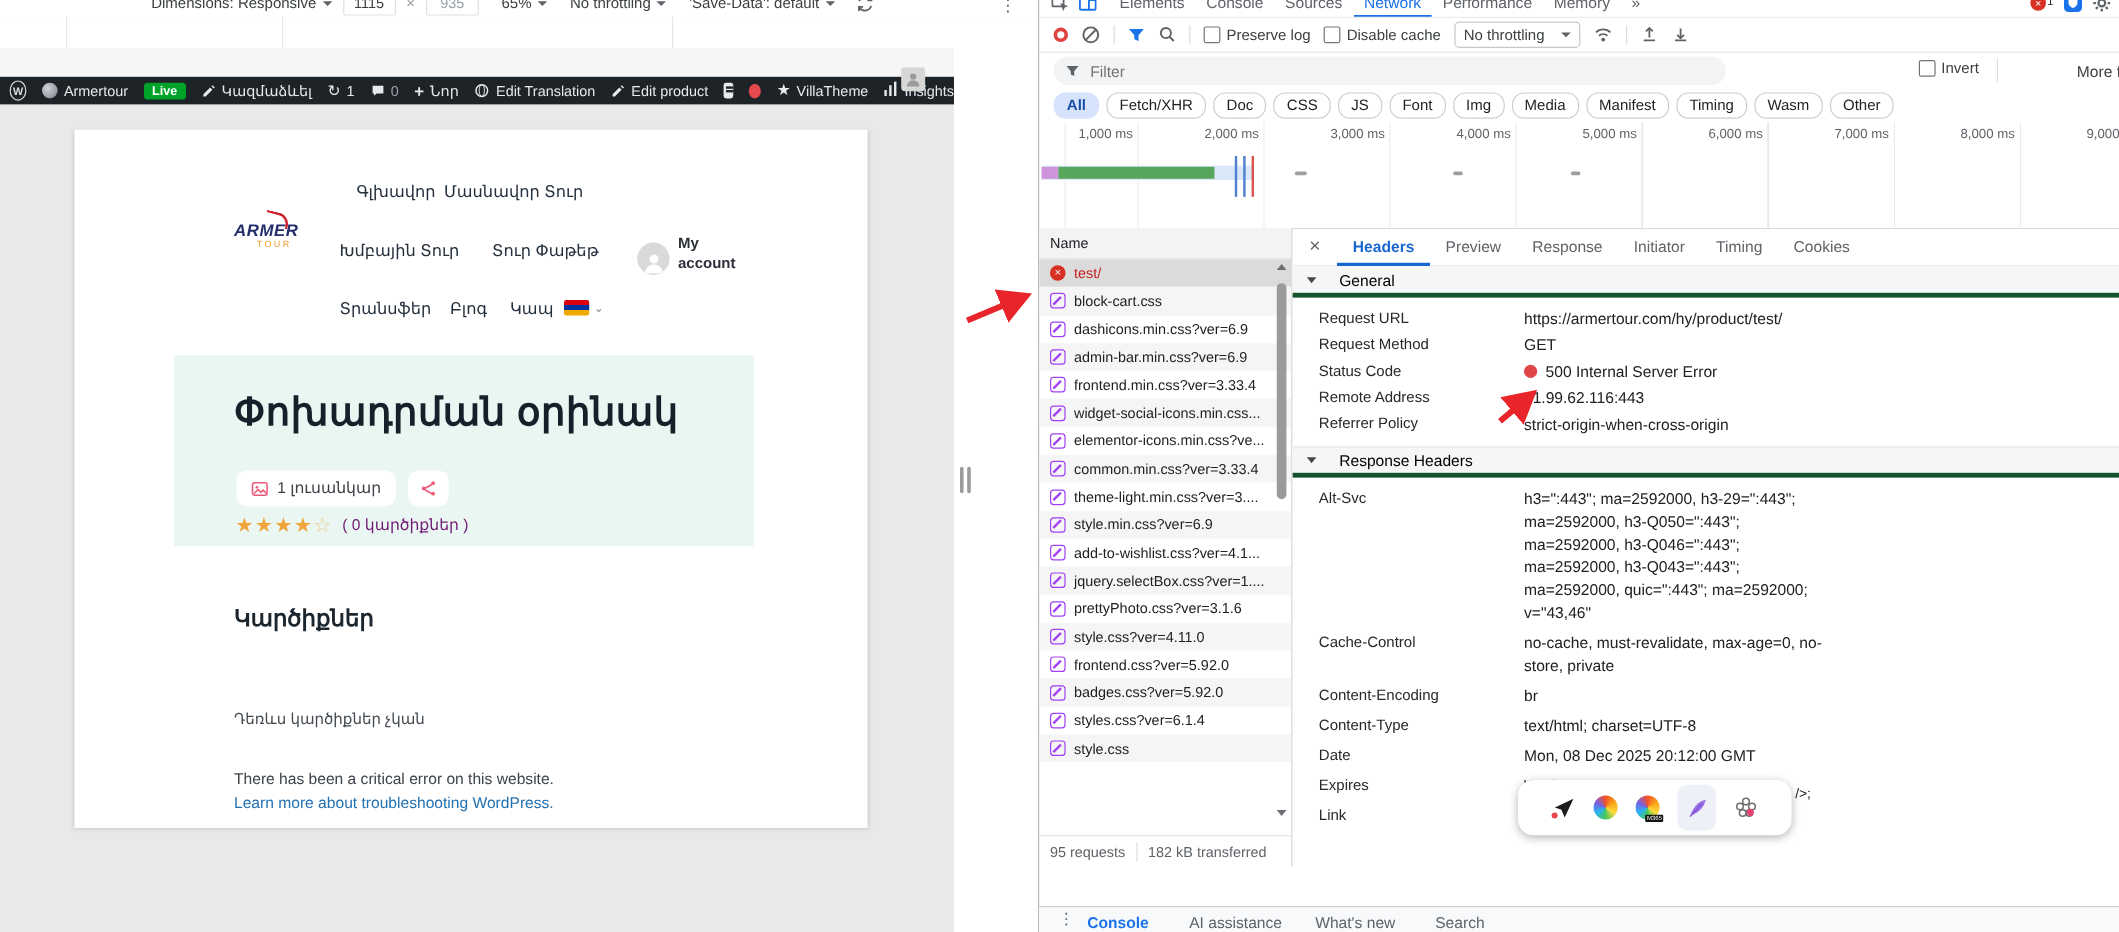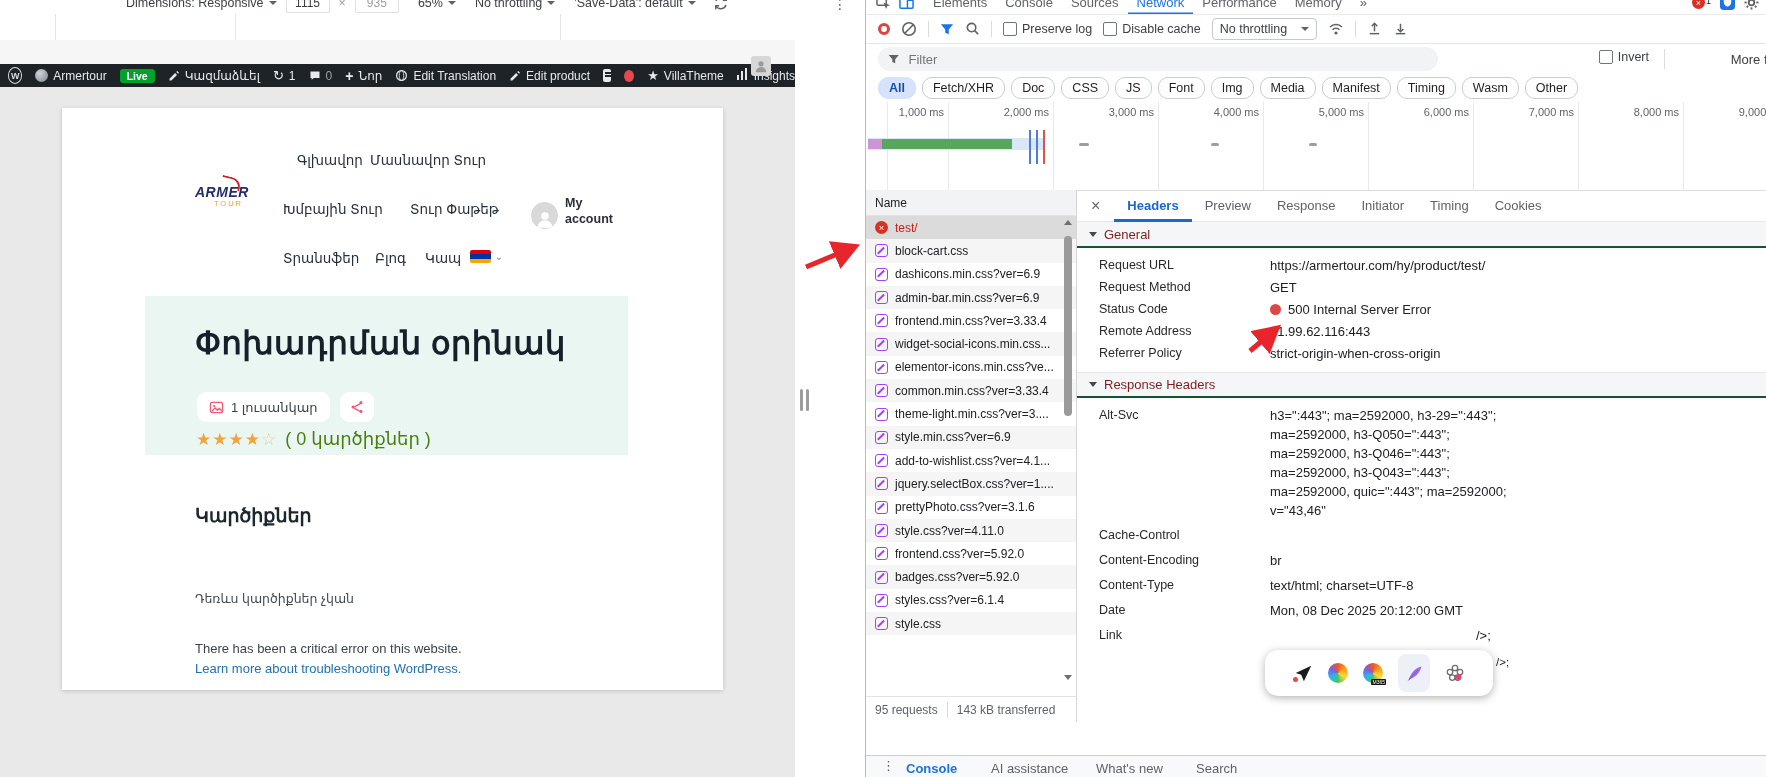--- a/index.html
+++ b/index.html
@@ -41,21 +41,21 @@
   .logo .l2{font-size:7.5px;color:#f0a030;letter-spacing:2px;margin-top:-1px;text-align:right;padding-right:4px}
   .acct-avatar{position:absolute;left:469px;top:94px;width:27px;height:27px;border-radius:50%;background:#d9d9d9;display:flex;align-items:flex-end;justify-content:center;overflow:hidden}
   .acct-label{position:absolute;left:503px;top:88px;width:56px;font-size:12.5px;font-weight:bold;color:#2a2f38;line-height:1.25}
   .flagam{display:inline-block;width:21px;height:13px;border-radius:2px;background:linear-gradient(#d90012 0 33%,#0033a0 33% 66%,#f2a800 66% 100%);vertical-align:middle}
   .hero{position:absolute;left:83px;top:188px;width:483px;height:159px;background:#eaf6f1}
   .serif{font-family:Liberation Sans, sans-serif;font-weight:bold}
   .hero-title{position:absolute;left:50px;top:28px;font-size:32px;color:#15202b;letter-spacing:.5px}
   .pill{position:absolute;height:30px;background:#fff;border-radius:9px;display:flex;align-items:center;gap:7px;padding:0 12px;box-sizing:border-box;font-size:13px;color:#3c4248}
   .stars-row{position:absolute;left:51px;top:132px;display:flex;align-items:center;gap:8px}
   .stars{font-family:"DejaVu Sans",sans-serif;font-size:17px;color:#f0a43a;letter-spacing:1px}
-  .rating-txt{font-size:18px;color:#4d7c0f}
+  .rating-txt{font-size:13px;color:#701a75}
   .rev-title{position:absolute;left:133px;top:396px;font-size:19px;color:#1c262f}
   .rev-empty{position:absolute;left:133px;top:483px;font-size:12.5px;color:#434a52}
   .err-line{position:absolute;left:133px;top:533px;font-size:13px;color:#3c434a}
   .err-link{position:absolute;left:133px;top:553px;font-size:13px;color:#2271b1}
   .divzone{left:795px;top:40px;width:70px;height:737px;background:#fff}
   .grip{position:absolute;top:349px;width:3px;height:22px;background:#9c9c9c;border-radius:2px}
 
   
   #dev{left:865px;top:0;width:901px;height:777px;background:#fff;border-left:1px solid #b9bcbf;box-sizing:border-box;font-size:12px;color:#202124}
   .mt{left:0;top:0;width:901px;height:14px;overflow:hidden;border-bottom:1px solid #ebebeb}
@@ -103,21 +103,21 @@
   .sb-thumb{position:absolute;left:2px;top:20px;width:8px;height:180px;background:#9a9a9a;border-radius:4px}
   .sb-up{position:absolute;left:2px;top:4px;width:0;height:0;border-left:4px solid transparent;border-right:4px solid transparent;border-bottom:5px solid #6a6f74}
   .sb-dn{position:absolute;left:2px;bottom:8px;width:0;height:0;border-left:4px solid transparent;border-right:4px solid transparent;border-top:5px solid #6a6f74}
   .nstatus{left:0;top:696px;width:211px;height:26px;border-top:1px solid #e3e3e3;border-right:1px solid #d6d6d6;display:flex;align-items:center;gap:9px;padding-left:9px;box-sizing:border-box;font-size:12px;color:#5f6368;white-space:nowrap}
   .det{left:211px;top:190px;width:690px;height:565px;overflow:hidden}
   .dtabs{position:absolute;left:0;top:0;width:690px;height:32px;border-bottom:1px solid #e8e8e8;display:flex;align-items:center;gap:0;padding-left:14px;box-sizing:border-box}
   .xclose{font-size:16px;color:#5f6368;margin-right:14px}
   .dtab{font-size:13px;color:#5f6368;height:32px;display:flex;align-items:center;padding:0 13px}
   .dtab.act{color:#1967d2;font-weight:bold;box-shadow:inset 0 -3px 0 #1967d2}
   .dbody{position:absolute;left:0;top:32px;width:690px;height:533px}
-  .sect{height:26px;background:#f5f6f7;border-bottom:2px solid #14532d;display:flex;align-items:center;gap:7px;padding-left:12px;box-sizing:border-box;font-size:13px;color:#7f1d1d}
+  .sect{height:26px;background:#f5f6f7;border-bottom:4px solid #14532d;display:flex;align-items:center;gap:19px;padding-left:12px;box-sizing:border-box;font-size:13px;color:#000000}
   .sect.topline{border-top:1px solid #e6e6e6}
   .scaret{width:0;height:0;border-left:4.5px solid transparent;border-right:4.5px solid transparent;border-top:5.5px solid #474747}
   .kvwrap{padding:8px 0 6px 0}
   .kv{display:flex;margin-bottom:3px}
   .kv .k{width:193px;flex:none;padding-left:22px;box-sizing:border-box;font-size:12.5px;font-weight:normal;color:#28292b;line-height:19px}
   .kv .v{width:258px;font-size:13px;color:#202124;line-height:19px;word-wrap:break-word}
   .stat-dot{display:inline-block;width:11px;height:11px;border-radius:50%;background:#e04646;margin-right:7px;vertical-align:-1px}
   .linkfrag{padding-left:206px}
   .drawer{left:0;top:755px;width:901px;height:22px;border-top:1px solid #cdcdcd;background:#f7f9fb;box-sizing:border-box}
   .dr-it{position:absolute;top:5px;font-size:13px;color:#5f6368;white-space:nowrap}
@@ -543,21 +543,21 @@
     <div class="sbar">
       <span class="sb-up"></span>
       <span class="sb-thumb"></span>
       <span class="sb-dn" style="bottom:16px"></span>
     </div>
   </div>
 
   <div class="nstatus ab">
     <span>95 requests</span>
     <span class="vsep"></span>
-    <span>143 kB transferred</span>
+    <span>182 kB transferred</span>
   </div>
 
   <div class="det ab">
     <div class="dtabs">
       <span class="xclose">×</span>
       <span class="dtab act">Headers</span>
       <span class="dtab">Preview</span>
       <span class="dtab">Response</span>
       <span class="dtab">Initiator</span>
       <span class="dtab">Timing</span>
@@ -594,32 +594,37 @@
         <span class="scaret"></span>
         <span>Response Headers</span>
       </div>
       <div class="kvwrap">
         <div class="kv">
           <span class="k">Alt-Svc</span>
           <span class="v">h3=":443"; ma=2592000, h3-29=":443"; ma=2592000, h3-Q050=":443"; ma=2592000, h3-Q046=":443"; ma=2592000, h3-Q043=":443"; ma=2592000, quic=":443"; ma=2592000; v="43,46"</span>
         </div>
         <div class="kv" style="margin-top:6px">
           <span class="k">Cache-Control</span>
+          <span class="v">no-cache, must-revalidate, max-age=0, no-store, private</span>
         </div>
         <div class="kv" style="margin-top:6px">
           <span class="k">Content-Encoding</span>
           <span class="v">br</span>
         </div>
         <div class="kv" style="margin-top:6px">
           <span class="k">Content-Type</span>
           <span class="v">text/html; charset=UTF-8</span>
         </div>
         <div class="kv" style="margin-top:6px">
           <span class="k">Date</span>
           <span class="v">Mon, 08 Dec 2025 20:12:00 GMT</span>
+        </div>
+        <div class="kv" style="margin-top:6px">
+          <span class="k">Expires</span>
+          <span class="v">Wed, 11 Jan 1984 05:00:00 GMT</span>
         </div>
         <div class="kv" style="margin-top:6px">
           <span class="k">Link</span>
           <span class="v linkfrag">/&gt;;</span>
         </div>
       </div>
     </div>
   </div>
 
   <div class="drawer ab">

